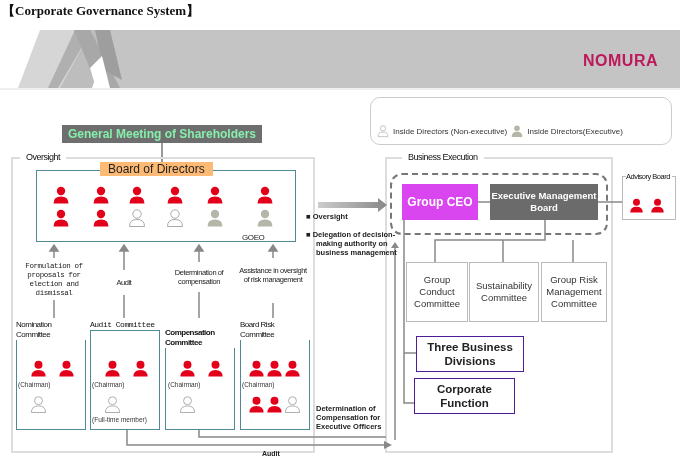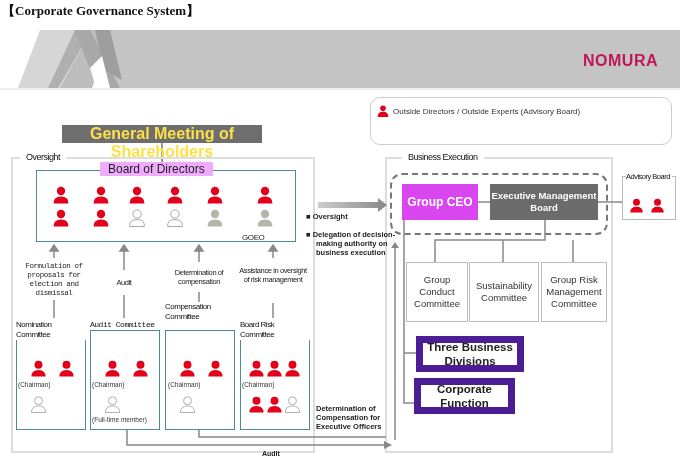--- a/index.html
+++ b/index.html
@@ -3,30 +3,30 @@
   <meta charset="utf-8">
   <style>
     * { box-sizing: border-box; margin: 0; padding: 0; }
     body { width: 680px; height: 460px; background: #fff; position: relative; overflow: hidden; font-family: "Liberation Sans", sans-serif; }
     .abs { position: absolute; }
     .title { left: 2px; top: 2px; font-family: "Liberation Serif", serif; font-weight: bold; font-size: 13px; color: #111; }
     .banner { left: 0; top: 30px; width: 680px; height: 60px; }
     .logo { right: 22px; top: 52px; color: #be185d; font-weight: bold; font-size: 16px; letter-spacing: 0.5px; }
     .legend { left: 370px; top: 97px; width: 302px; height: 48px; border: 1px solid #ccc; border-radius: 10px; background: #fff; }
     .legend-row { position: absolute; left: 6px; font-size: 8px; color: #333; display: flex; align-items: center; gap: 4px; white-space: nowrap; }
-    .gms { left: 62px; top: 125px; width: 200px; height: 18px; background: #6e6e6e; color: #fde047; font-weight: bold; font-size: 16px; text-align: center; line-height: 18px; }
+    .gms { left: 62px; top: 125px; width: 200px; height: 18px; background: #6e6e6e; color: #86efac; font-weight: bold; font-size: 12px; text-align: center; line-height: 18px; }
     .frame-label { font-size: 9px; background: #fff; padding: 0 6px; color: #111; letter-spacing: -0.5px; }
     .bod { left: 36px; top: 170px; width: 260px; height: 72px; border: 1px solid #4f8a95; }
-    .bod-label { left: 100px; top: 162px; background: #f0abfc; padding: 0 8px; font-size: 12px; color: #222; }
+    .bod-label { left: 100px; top: 162px; background: #fdba74; padding: 0 8px; font-size: 12px; color: #222; }
     .lbl-small { font-size: 7.5px; color: #222; text-align: center; letter-spacing: -0.4px; line-height: 9px; }
     .committee { border: 1px solid #4f8a95; background: #fff; }
     .committee-title { font-size: 8px; color: #111; letter-spacing: -0.5px; line-height: 10px; background: #fff; }
     .tiny { font-size: 6.5px; color: #333; white-space: nowrap; }
     .be-box { border: 1px solid #bbb; background: #fff; font-size: 9.5px; color: #333; text-align: center; display: flex; align-items: center; justify-content: center; line-height: 12px; }
-    .bold-box { border: 7px solid #4c1d95; background: #fff; font-weight: bold; font-size: 11.5px; color: #222; text-align: center; display: flex; align-items: center; justify-content: center; line-height: 14px; }
+    .bold-box { border: 1px solid #4c1d95; background: #fff; font-weight: bold; font-size: 11.5px; color: #222; text-align: center; display: flex; align-items: center; justify-content: center; line-height: 14px; }
     .ceo { left: 402px; top: 184px; width: 76px; height: 36px; background: #d946ef; color: #fff; font-weight: bold; font-size: 12px; display: flex; align-items: center; justify-content: center; }
     .emb { left: 490px; top: 184px; width: 108px; height: 36px; background: #6b6b6b; color: #fff; font-weight: bold; font-size: 9.5px; display: flex; align-items: center; justify-content: center; text-align: center; line-height: 12px; }
     .dashed { left: 390px; top: 173px; width: 218px; height: 62px; border: 2px dashed #777; border-radius: 12px; }
     .note { font-size: 7.5px; color: #222; font-weight: bold; line-height: 9px; }
     svg.lines { position: absolute; left: 0; top: 0; }
   </style>
 </head>
 <body>
 
 <div class="abs title">【Corporate Governance System】</div>
@@ -37,26 +37,31 @@
   <polygon points="75,0 92,0 58,58 48,58" fill="#b0b0b0"></polygon>
   <polygon points="92,0 112,0 92,58 60,58" fill="#bdbdbd"></polygon>
   <polygon points="74,0 90,0 120,58 98,58" fill="#a8a8a8"></polygon>
   <polygon points="95,0 110,0 122,50 104,40" fill="#9e9e9e"></polygon>
   <polygon points="102,26 110,58 96,58 90,38" fill="#fff"></polygon>
   <rect x="0" y="58" width="680" height="2" fill="#eee"></rect>
 </svg>
 <div class="abs logo">NOMURA</div>
 
 <div class="abs legend">
-  <div class="legend-row" style="top:6px;">
+  <div class="legend-row" style="top:26px;">
     <svg width="12" height="14" viewBox="0 0 18 18">
-        <circle cx="9" cy="5" r="4.2" fill="#e2001a"></circle>
-        <path d="M1,18 Q1,10 9,10 Q17,10 17,18 Z" fill="#e2001a"></path>
+        <circle cx="9" cy="5" r="4" fill="#fff" stroke="#aaa"></circle>
+        <path d="M1.5,17.5 Q1.5,10.5 9,10.5 Q16.5,10.5 16.5,17.5 Z" fill="#fff" stroke="#aaa"></path>
       </svg>
-    <span>Outside Directors / Outside Experts (Advisory Board)</span>
+    <span>Inside Directors (Non-executive)</span>
+    <svg width="12" height="14" viewBox="0 0 18 18">
+        <circle cx="9" cy="5" r="4.2" fill="#b5b5a8"></circle>
+        <path d="M1,18 Q1,10 9,10 Q17,10 17,18 Z" fill="#b5b5a8"></path>
+      </svg>
+    <span>Inside Directors(Executive)</span>
   </div>
 </div>
 
 <svg class="lines" width="680" height="460">
   <line x1="162" y1="143" x2="162" y2="170" stroke="#777" stroke-width="1.5"></line>
 
   <rect x="12" y="158" width="302" height="294" fill="none" stroke="#ddd" stroke-width="2"></rect>
 
   <rect x="386" y="158" width="226" height="294" fill="none" stroke="#ddd" stroke-width="2"></rect>
 
@@ -168,21 +173,21 @@
 <div class="abs lbl-small" style="left:164px; top:268px; width:70px;">Determination of compensation</div>
 <div class="abs lbl-small" style="left:238px; top:266px; width:70px;">Assistance in oversight of risk management</div>
 
 <div class="abs committee" style="left:16px; top:330px; width:70px; height:100px;"></div>
 <div class="abs committee" style="left:90px; top:330px; width:70px; height:100px;"></div>
 <div class="abs committee" style="left:165px; top:330px; width:70px; height:100px;"></div>
 <div class="abs committee" style="left:240px; top:330px; width:70px; height:100px;"></div>
 
 <div class="abs committee-title" style="left:16px; top:320px; width:70px;">Nomination Committee</div>
 <div class="abs committee-title" style="left:90px; top:320px; width:70px;font-family:Liberation Mono, monospace;">Audit Committee</div>
-<div class="abs committee-title" style="left:165px; top:302px; width:70px;">Compensation Committee</div>
+<div class="abs committee-title" style="left:165px; top:328px; width:70px;font-weight:bold;">Compensation Committee</div>
 <div class="abs committee-title" style="left:240px; top:320px; width:70px;">Board Risk Committee</div>
 
 <div class="abs tiny" style="left:18px; top:381px;">(Chairman)</div>
 <div class="abs tiny" style="left:92px; top:381px;">(Chairman)</div>
 <div class="abs tiny" style="left:168px; top:381px;">(Chairman)</div>
 <div class="abs tiny" style="left:242px; top:381px;">(Chairman)</div>
 <div class="abs tiny" style="left:92px; top:416px;">(Full-time member)</div>
 <div id="committee-people">
     <svg width="17" height="17" viewBox="0 0 18 18" style="position: absolute; left: 30px; top: 360px;">
       <circle cx="9" cy="5" r="4.2" fill="#e2001a" stroke="none"></circle>
@@ -240,21 +245,21 @@
       <circle cx="9" cy="5" r="4.2" fill="#e2001a" stroke="none"></circle>
       <path d="M1.5,17.5 Q1.5,10.5 9,10.5 Q16.5,10.5 16.5,17.5 Z" fill="#e2001a" stroke="none"></path>
     </svg>
     <svg width="17" height="17" viewBox="0 0 18 18" style="position: absolute; left: 284px; top: 396px;">
       <circle cx="9" cy="5" r="4.2" fill="#ffffff" stroke="#aaa"></circle>
       <path d="M1.5,17.5 Q1.5,10.5 9,10.5 Q16.5,10.5 16.5,17.5 Z" fill="#ffffff" stroke="#aaa"></path>
     </svg>
   </div>
 
 <div class="abs note" style="left:306px; top:212px;">■ <span>Oversight</span></div>
-<div class="abs note" style="left:306px; top:230px; width:96px; padding-left:10px; text-indent:-10px;">■ <span>Delegation of decision-making authority on business execution</span></div>
+<div class="abs note" style="left:306px; top:230px; width:96px; padding-left:10px; text-indent:-10px;">■ <span>Delegation of decision-making authority on business management</span></div>
 <div class="abs note" style="left:316px; top:404px; width:74px; ">Determination of Compensation for Executive Officers</div>
 <div class="abs note" style="left:262px; top:449px; font-size:7px;">Audit</div>
 
 <div class="abs dashed"></div>
 <div class="abs ceo">Group CEO</div>
 <div class="abs emb">Executive Management Board</div>
 
 <div class="abs be-box" style="left:406px; top:262px; width:62px; height:60px;">Group Conduct Committee</div>
 <div class="abs be-box" style="left:469px; top:262px; width:70px; height:60px;">Sustainability Committee</div>
 <div class="abs be-box" style="left:541px; top:262px; width:66px; height:60px;">Group Risk Management Committee</div>

